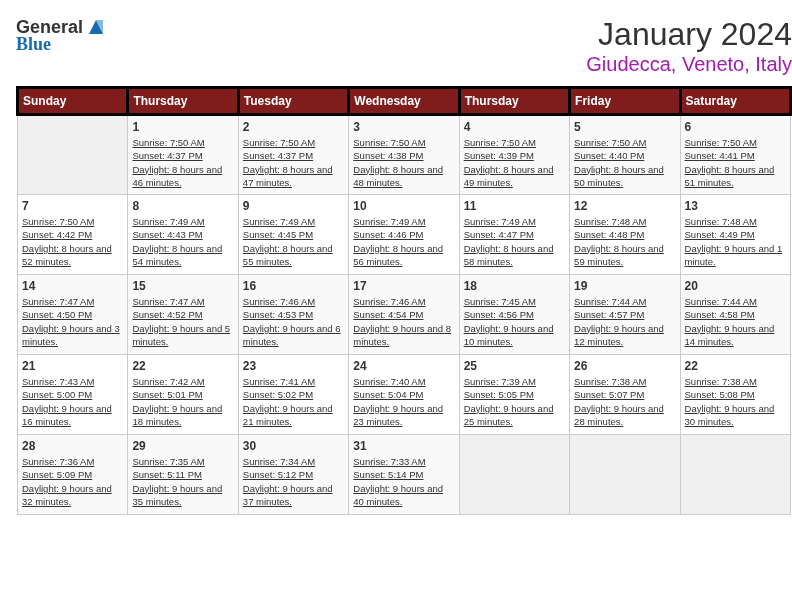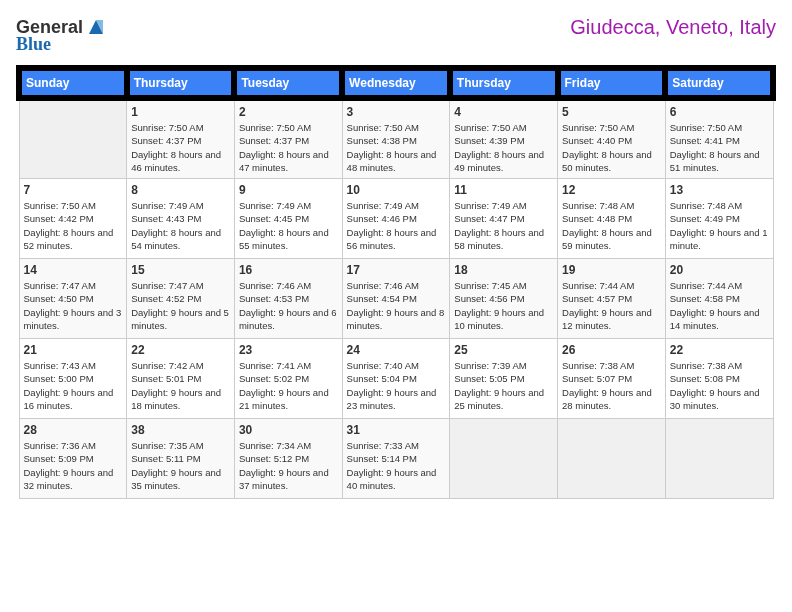--- a/index.html
+++ b/index.html
@@ -6,21 +6,21 @@
     body {
       font-family: Arial, sans-serif;
       background: #fff;
       width: 792px;
       height: 612px;
       overflow: hidden;
     }
     .container {
       width: 792px;
       height: 612px;
-      padding: 16px 16px 10px 16px;
+      padding: 16px 0 10px 16px;
     }
     .header {
       display: flex;
       justify-content: space-between;
       align-items: flex-start;
       margin-bottom: 10px;
     }
     .logo {
       display: flex;
       align-items: center;
@@ -47,27 +47,27 @@
     .subtitle {
       font-size: 20px;
       color: #a21caf;
     }
     table {
       width: 100%;
       border-collapse: collapse;
       table-layout: fixed;
     }
     thead tr th {
-      background-color: #3b82f6;
+      background-color: #7f1d1d;
       color: #fff;
       font-size: 12px;
       font-weight: bold;
       padding: 5px 4px;
       text-align: left;
-      border: 6px solid #000000;
+      border: 3px solid #000000;
     }
     tbody tr td {
       border: 1px solid #ccc;
       vertical-align: top;
       padding: 4px 4px;
       font-size: 10px;
       color: #333;
       height: 80px;
       background: #fff;
     }
@@ -80,20 +80,21 @@
     .day-number {
       font-size: 12px;
       font-weight: bold;
       display: block;
       margin-bottom: 2px;
     }
     .day-info {
       font-size: 9.5px;
       color: #333;
       line-height: 1.4;
+      text-decoration: underline;
     }
     .empty-cell {
       background: #f0f0f0 !important;
     }
   </style>
 </head>
 <body>
 
 <div class="container">
   <div class="header">
@@ -103,20 +104,21 @@
           <span class="logo-text-general">General</span>
           <svg width="22" height="22" viewBox="0 0 22 22" style="margin-left:2px;">
             <polygon points="4,18 11,4 18,18" fill="#1a6ab1"></polygon>
             <polygon points="11,4 18,4 18,18" fill="#4a9fd4" opacity="0.7"></polygon>
           </svg>
         </div>
         <span class="logo-text-blue" style="margin-top:-4px;">Blue</span>
       </div>
     </div>
     <div class="title-section">
+      <div class="month-title">January 2024</div>
       <div class="subtitle">Giudecca, Veneto, Italy</div>
     </div>
   </div>
 
   <table>
     <thead>
       <tr>
         <th>Sunday</th>
         <th>Thursday</th>
         <th>Tuesday</th>
@@ -243,21 +245,21 @@
             <span class="day-number">22</span>
             <div class="day-info">Sunrise: 7:38 AM<br>Sunset: 5:08 PM<br>Daylight: 9 hours and 30 minutes.</div>
           </td>
         </tr>
         <tr>
           <td>
             <span class="day-number">28</span>
             <div class="day-info">Sunrise: 7:36 AM<br>Sunset: 5:09 PM<br>Daylight: 9 hours and 32 minutes.</div>
           </td>
           <td>
-            <span class="day-number">38</span>
+            <span class="day-number">29</span>
             <div class="day-info">Sunrise: 7:35 AM<br>Sunset: 5:11 PM<br>Daylight: 9 hours and 35 minutes.</div>
           </td>
           <td>
             <span class="day-number">30</span>
             <div class="day-info">Sunrise: 7:34 AM<br>Sunset: 5:12 PM<br>Daylight: 9 hours and 37 minutes.</div>
           </td>
           <td>
             <span class="day-number">31</span>
             <div class="day-info">Sunrise: 7:33 AM<br>Sunset: 5:14 PM<br>Daylight: 9 hours and 40 minutes.</div>
           </td>

